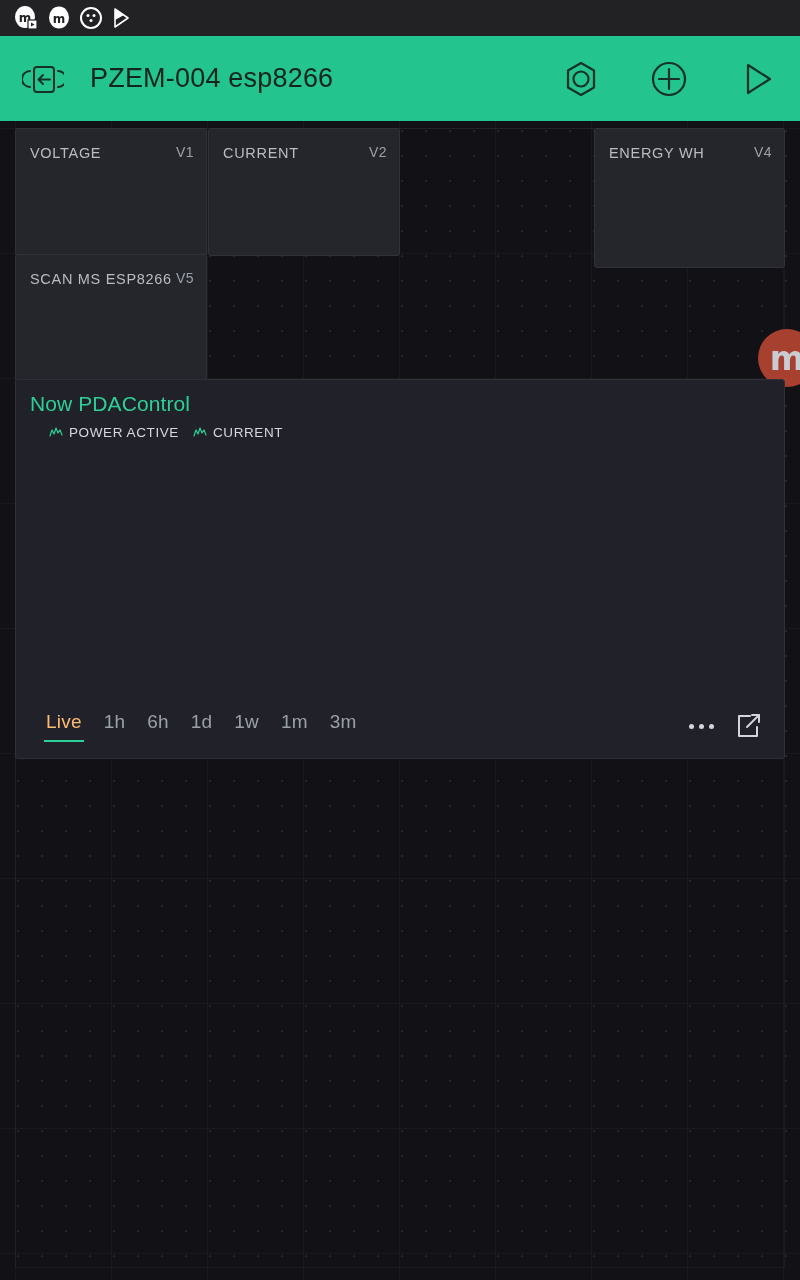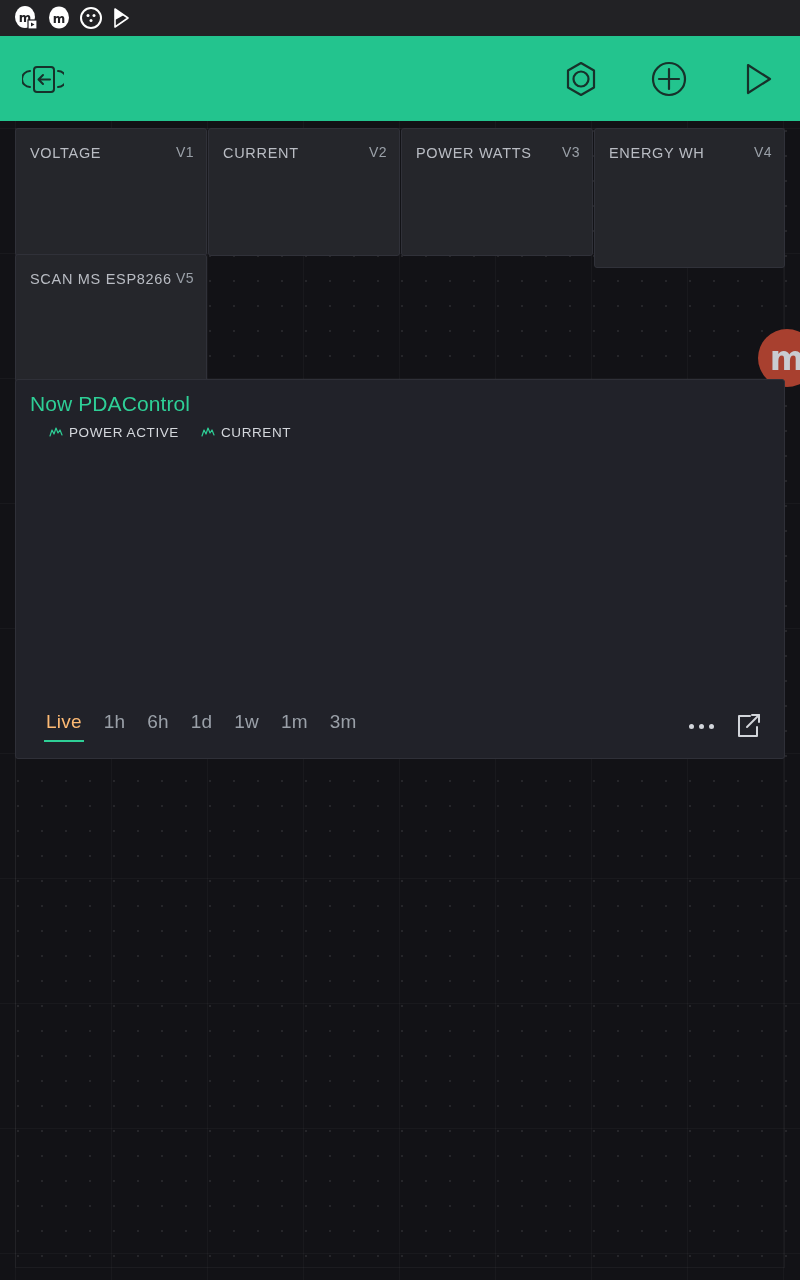--- a/index.html
+++ b/index.html
@@ -94,21 +94,21 @@
     border:1px solid #2f3038;
     border-radius:3px;
     text-align:center;
   }
   .chart-title{
     position:absolute; left:14px; top:12px;
     font-size:21px; color:#2ecf96; letter-spacing:0.1px;
   }
   .chart-legend{
     position:absolute; left:33px; top:45px;
-    display:flex; align-items:center; gap:22px;
+    display:flex; align-items:center; gap:14px;
   }
   .legend-item{ display:flex; align-items:center; gap:6px; }
   .legend-text{ font-size:13.5px; color:#d4d7dc; letter-spacing:0.6px; }
   .chart-plot{ position:absolute; left:0; right:0; top:80px; bottom:64px; }
 
   .chart-footer{
     position:absolute; left:0; right:0; bottom:0; height:64px;
     display:flex; align-items:center; padding:0 22px 0 30px;
   }
   .ranges{ display:flex; align-items:flex-end; gap:22px; }
@@ -168,20 +168,21 @@
 </div>
 
 <div class="appbar">
   <svg class="appbar-icon" width="42" height="42" viewBox="0 0 42 42">
     <rect x="12" y="9" width="20" height="25" rx="3" fill="none" stroke="#17312a" stroke-width="2"></rect>
     <path d="M8 13 A7 7 0 0 0 8 29" fill="none" stroke="#17312a" stroke-width="2" stroke-linecap="round"></path>
     <path d="M36 13 A7 7 0 0 1 36 29" fill="none" stroke="#17312a" stroke-width="2" stroke-linecap="round"></path>
     <path d="M28 21.5 L17 21.5 M21 17 L16.5 21.5 L21 26" fill="none" stroke="#17312a" stroke-width="2" stroke-linecap="round" stroke-linejoin="round"></path>
   </svg>
 
+  <div class="appbar-title">PZEM-004 esp8266</div>
 
   <div class="appbar-actions">
     <svg class="appbar-icon" width="42" height="42" viewBox="0 0 42 42">
       <path d="M21 5 L34 12.5 L34 29.5 L21 37 L8 29.5 L8 12.5 Z" fill="none" stroke="#17312a" stroke-width="2.2" stroke-linejoin="round"></path>
       <circle cx="21" cy="21" r="7.5" fill="none" stroke="#17312a" stroke-width="2.2"></circle>
     </svg>
     <svg class="appbar-icon" width="42" height="42" viewBox="0 0 42 42">
       <circle cx="21" cy="21" r="16" fill="none" stroke="#17312a" stroke-width="2.2"></circle>
       <path d="M21 11 L21 31 M11 21 L31 21" stroke="#17312a" stroke-width="2.2" stroke-linecap="round"></path>
     </svg>
@@ -198,24 +199,20 @@
   <div class="tile" style="left:15px; top:7px; width:192px; height:128px;padding-left:32px;">
     <div class="tile-label">VOLTAGE</div>
     <div class="tile-pin">V1</div>
   </div>
 
   <div class="tile" style="left:208px; top:7px; width:192px; height:128px;">
     <div class="tile-label">CURRENT</div>
     <div class="tile-pin">V2</div>
   </div>
 
-  <div class="tile" style="left:401px; top:7px; width:192px; height:128px;">
-    <div class="tile-label">POWER WATTS</div>
-    <div class="tile-pin">V3</div>
-  </div>
 
   <div class="tile" style="left:594px; top:7px; width:191px; height:140px;">
     <div class="tile-label">ENERGY WH</div>
     <div class="tile-pin">V4</div>
   </div>
 
   <div class="tile" style="left:15px; top:133px; width:192px; height:128px;">
     <div class="tile-label">SCAN MS ESP8266</div>
     <div class="tile-pin">V5</div>
   </div>

